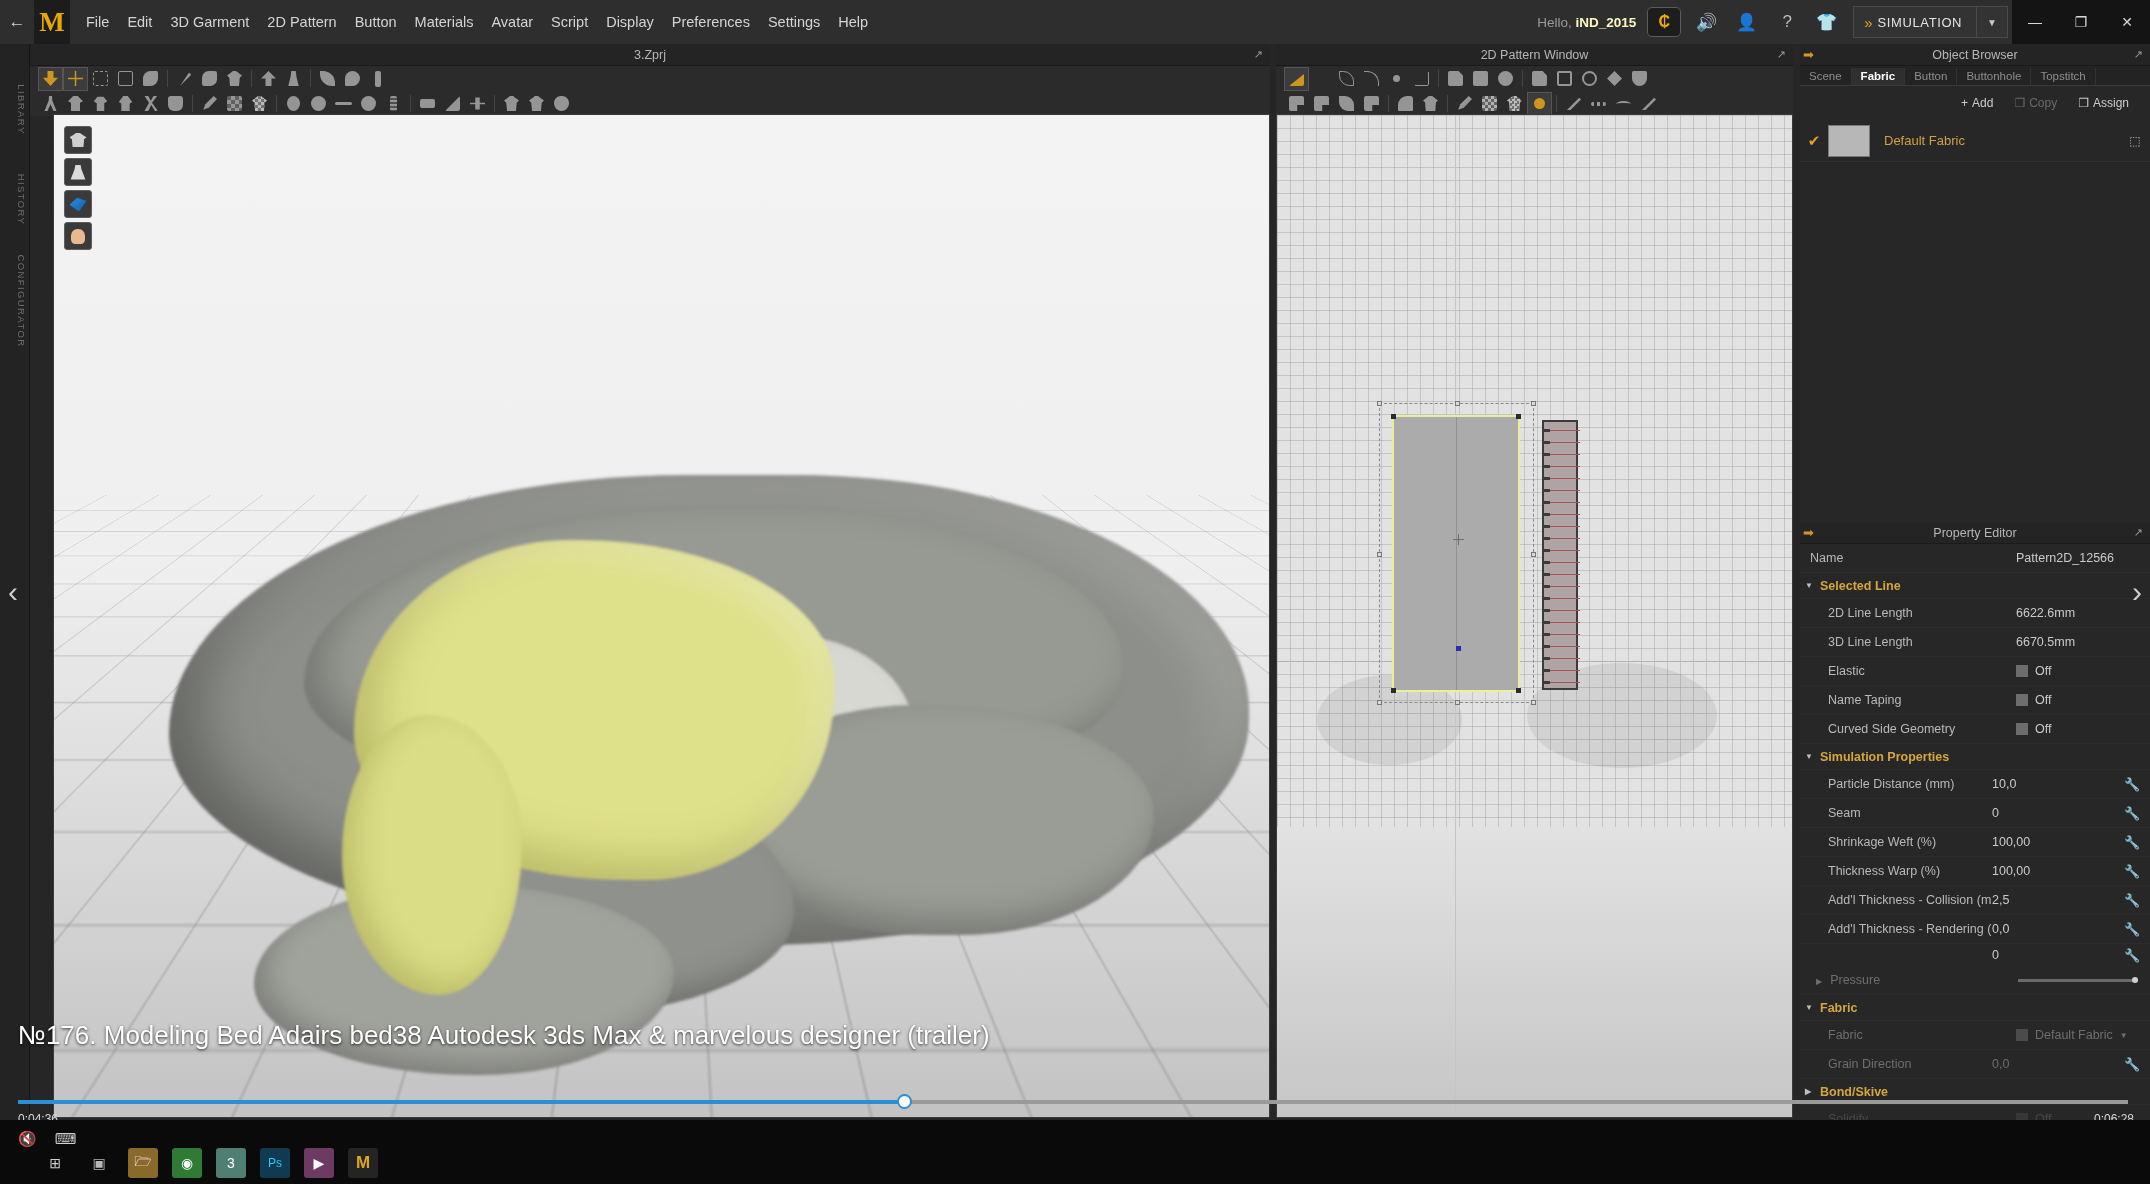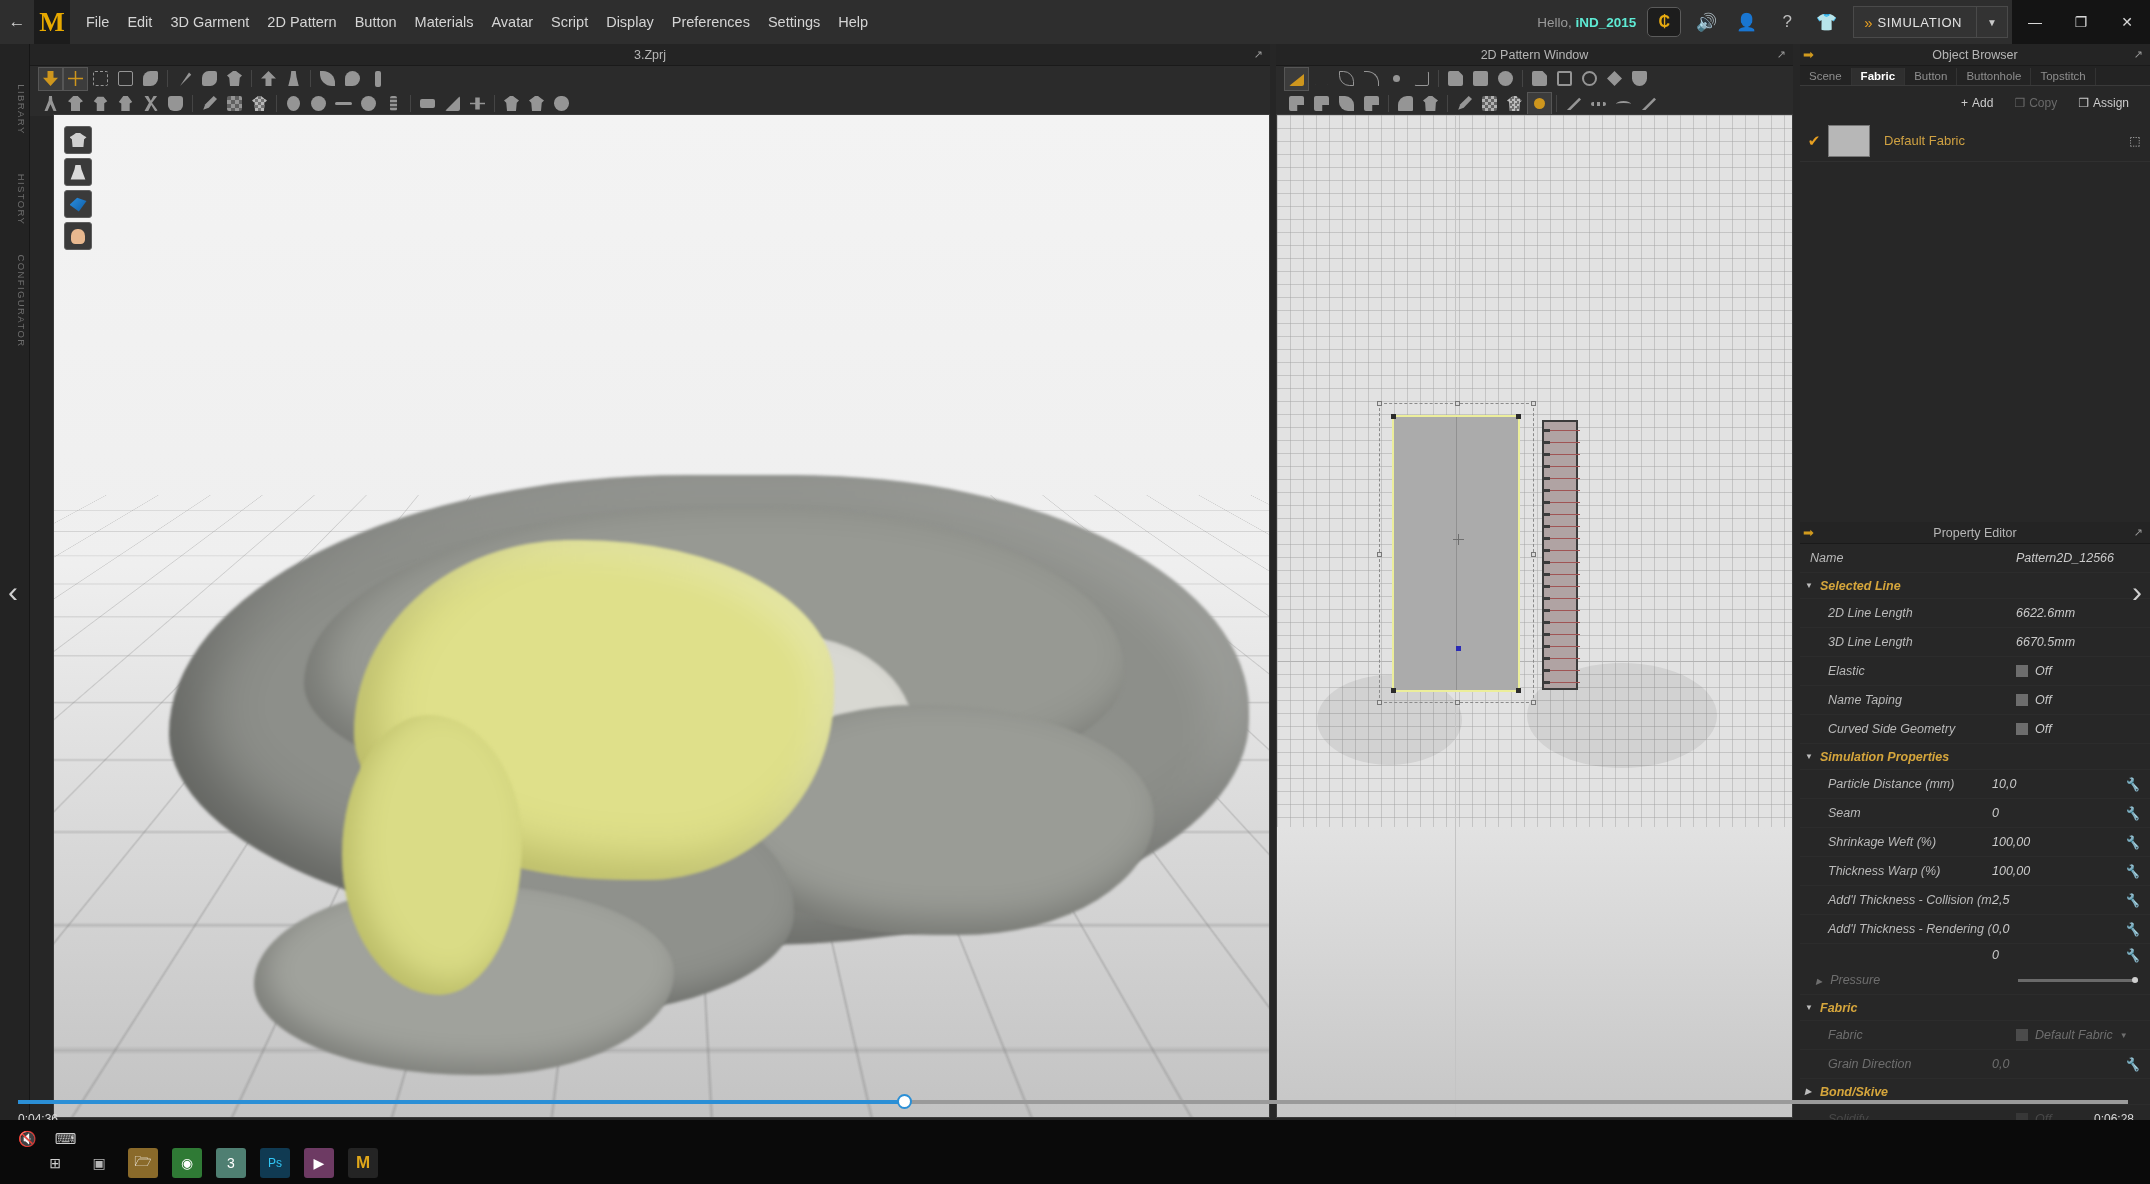--- a/index.html
+++ b/index.html
@@ -15,21 +15,21 @@
      display:flex; align-items:center; }
   .back-arrow{ width:34px; text-align:center; color:#cfcfcf; font-size:17px; }
   .md-logo{ width:36px; height:44px; background:#1c1c1c; display:flex; align-items:center;
      justify-content:center; color:#e7a900; font-weight:bold; font-size:27px;
      font-family:"Liberation Serif", serif; }
   .menu-items{ display:flex; align-items:center; margin-left:16px; gap:18px; }
   .menu-items span{ color:#d4d4d4; font-size:14.5px; white-space:nowrap; }
 
   .topright{ position:absolute; right:0; top:0; height:44px; display:flex; align-items:center; }
   .hello{ color:#9a9a9a; font-size:13.5px; margin-right:5px;}
-  .hello b{ color:#5eead4; font-weight:bold; }
+  .hello b{ color:#fef9c3; font-weight:bold; }
   .tr-icon{ width:40px; height:44px; display:flex; align-items:center; justify-content:center;
      color:#bdbdbd; font-size:17px; }
   .cloud-btn{ width:34px;height:30px; margin:0 6px; border:1px solid #5b5b5b; border-radius:5px;
      background:#1d1d1d; display:flex;align-items:center;justify-content:center;
      color:#e9ab10; font-size:16px; font-weight:bold;}
   .simbox{ display:flex; align-items:center; background:#333333; height:32px; margin-left:6px;
      border:1px solid #4a4a4a; }
   .simbox .chev{ color:#e8a021; font-size:15px; padding:0 7px 0 10px; letter-spacing:-2px;}
   .simbox .lbl{ color:#e2e2e2; font-size:13px; letter-spacing:.6px; padding-right:14px; }
   .simbox .dd{ color:#c9c9c9; font-size:10px; border-left:1px solid #4a4a4a; padding:0 10px;
@@ -139,21 +139,21 @@
   .fabric-row{ position:absolute; left:1800px; top:120px; width:350px; height:42px;
      display:flex; align-items:center; border-bottom:1px solid #303030; }
   .fab-check{ width:28px; text-align:center; color:#e8a021; font-size:15px; }
   .fab-swatch{ width:42px; height:32px; background:#b7b7b7; border:1px solid #777; }
   .fab-name{ flex:1; color:#cfa142; font-size:13px; padding-left:14px; }
   .fab-icon{ width:30px; text-align:center; color:#bdbdbd; font-size:12px; }
 
   
   .pe-title{ position:absolute; left:1800px; top:522px; width:350px; }
   .pe-body{ position:absolute; left:1800px; top:544px; width:350px; height:576px;
-     overflow:hidden;font-style:italic; }
+     overflow:hidden; }
   .pe-row{ display:flex; align-items:center; height:29px; padding:0 6px 0 10px;
      border-bottom:1px solid #2c2c2c; }
   .pe-row .k{ flex:1; color:#b9b9b9; font-size:12.5px; white-space:nowrap; overflow:hidden; }
   .pe-row .v{ width:128px; color:#cacaca; font-size:12.5px; display:flex; align-items:center; gap:7px;}
   .pe-row .w{ width:24px; text-align:center; color:#b0b0b0; font-size:13px; }
   .pe-row.indent .k{ padding-left:18px; }
   .pe-group{ display:flex; align-items:center; height:26px; padding-left:5px;
      color:#d6a63c; font-size:12.5px; font-weight:bold; border-bottom:1px solid #2c2c2c; }
   .pe-group .tri{ width:15px; color:#bdbdbd; font-size:8px; }
   .chk{ width:12px;height:12px; background:#6d6d6d; display:inline-block; }
@@ -725,20 +725,21 @@
         <div class="v">
           <span class="chk dimc"></span>
           <span>Off</span>
         </div>
       </div>
     </div>
 
     <div class="sidenav" style="left:8px; top:575px;">‹</div>
     <div class="sidenav" style="right:8px; top:575px;">›</div>
 
+    <div class="caption">№176. Modeling Bed  Adairs bed38  Autodesk 3ds Max &amp; marvelous designer (trailer)</div>
     <div class="verline">Version: 3.2.96   (r27585)</div>
   </div>
 
   <div class="progress-wrap">
     <div class="progress-fill" id="pfill" style="width: 886.2px;"></div>
     <div class="progress-knob" id="pknob" style="left: 879.2px;"></div>
   </div>
   <div class="tstart">0:04:36</div>
   <div class="tend">0:06:28</div>
 

